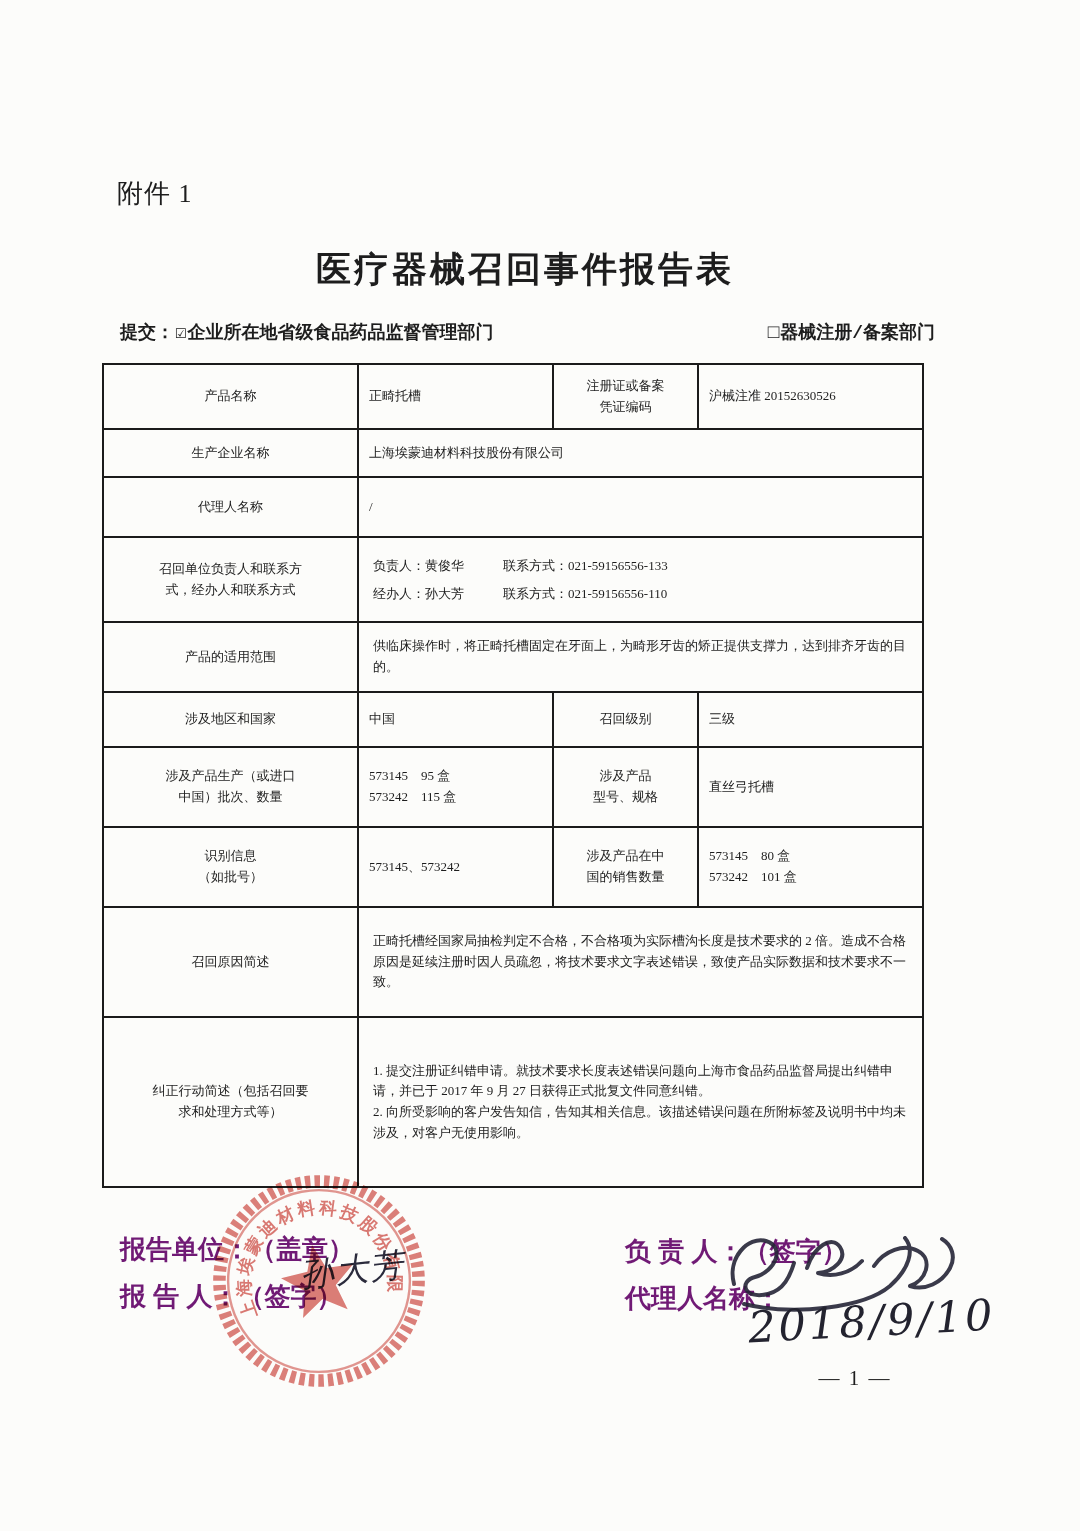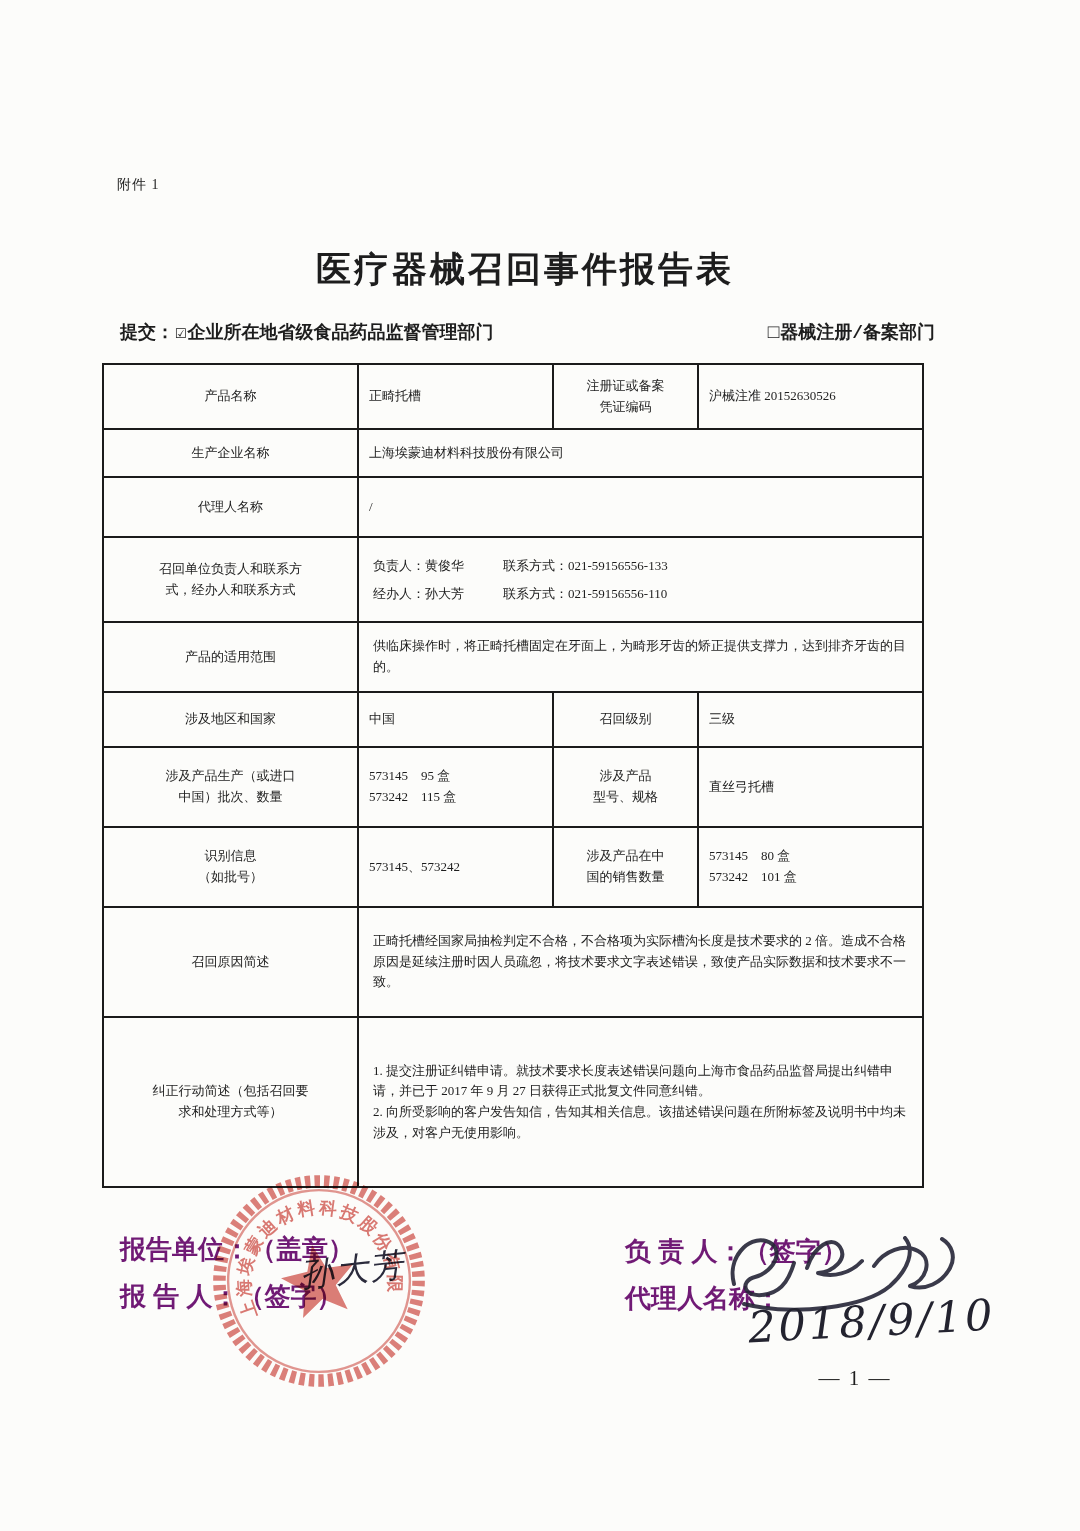--- a/index.html
+++ b/index.html
@@ -4,21 +4,21 @@
 <style>
   * { margin:0; padding:0; box-sizing:border-box; }
   html,body { width:1080px; height:1531px; }
   body { background:#eceae6; font-family:"Liberation Serif","DejaVu Serif",serif; }
   .page {
     position:relative; width:1080px; height:1531px;
     background:#fcfcfa; color:#1d1d1d; overflow:hidden;
   }
   .attachment {
     position:absolute; left:117px; top:176px;
-    font-size:14px; letter-spacing:1px;
+    font-size:26px; letter-spacing:1px;
   }
   .doc-title {
     position:absolute; left:0; top:246px; width:1050px;
     text-align:center; font-size:35px; font-weight:bold; letter-spacing:3px;
   }
   .submit-line {
     position:absolute; left:120px; right:145px; top:320px;
     display:flex; justify-content:space-between; align-items:baseline;
     font-family:"Liberation Sans","DejaVu Sans",sans-serif;
     font-size:18px; font-weight:bold;

